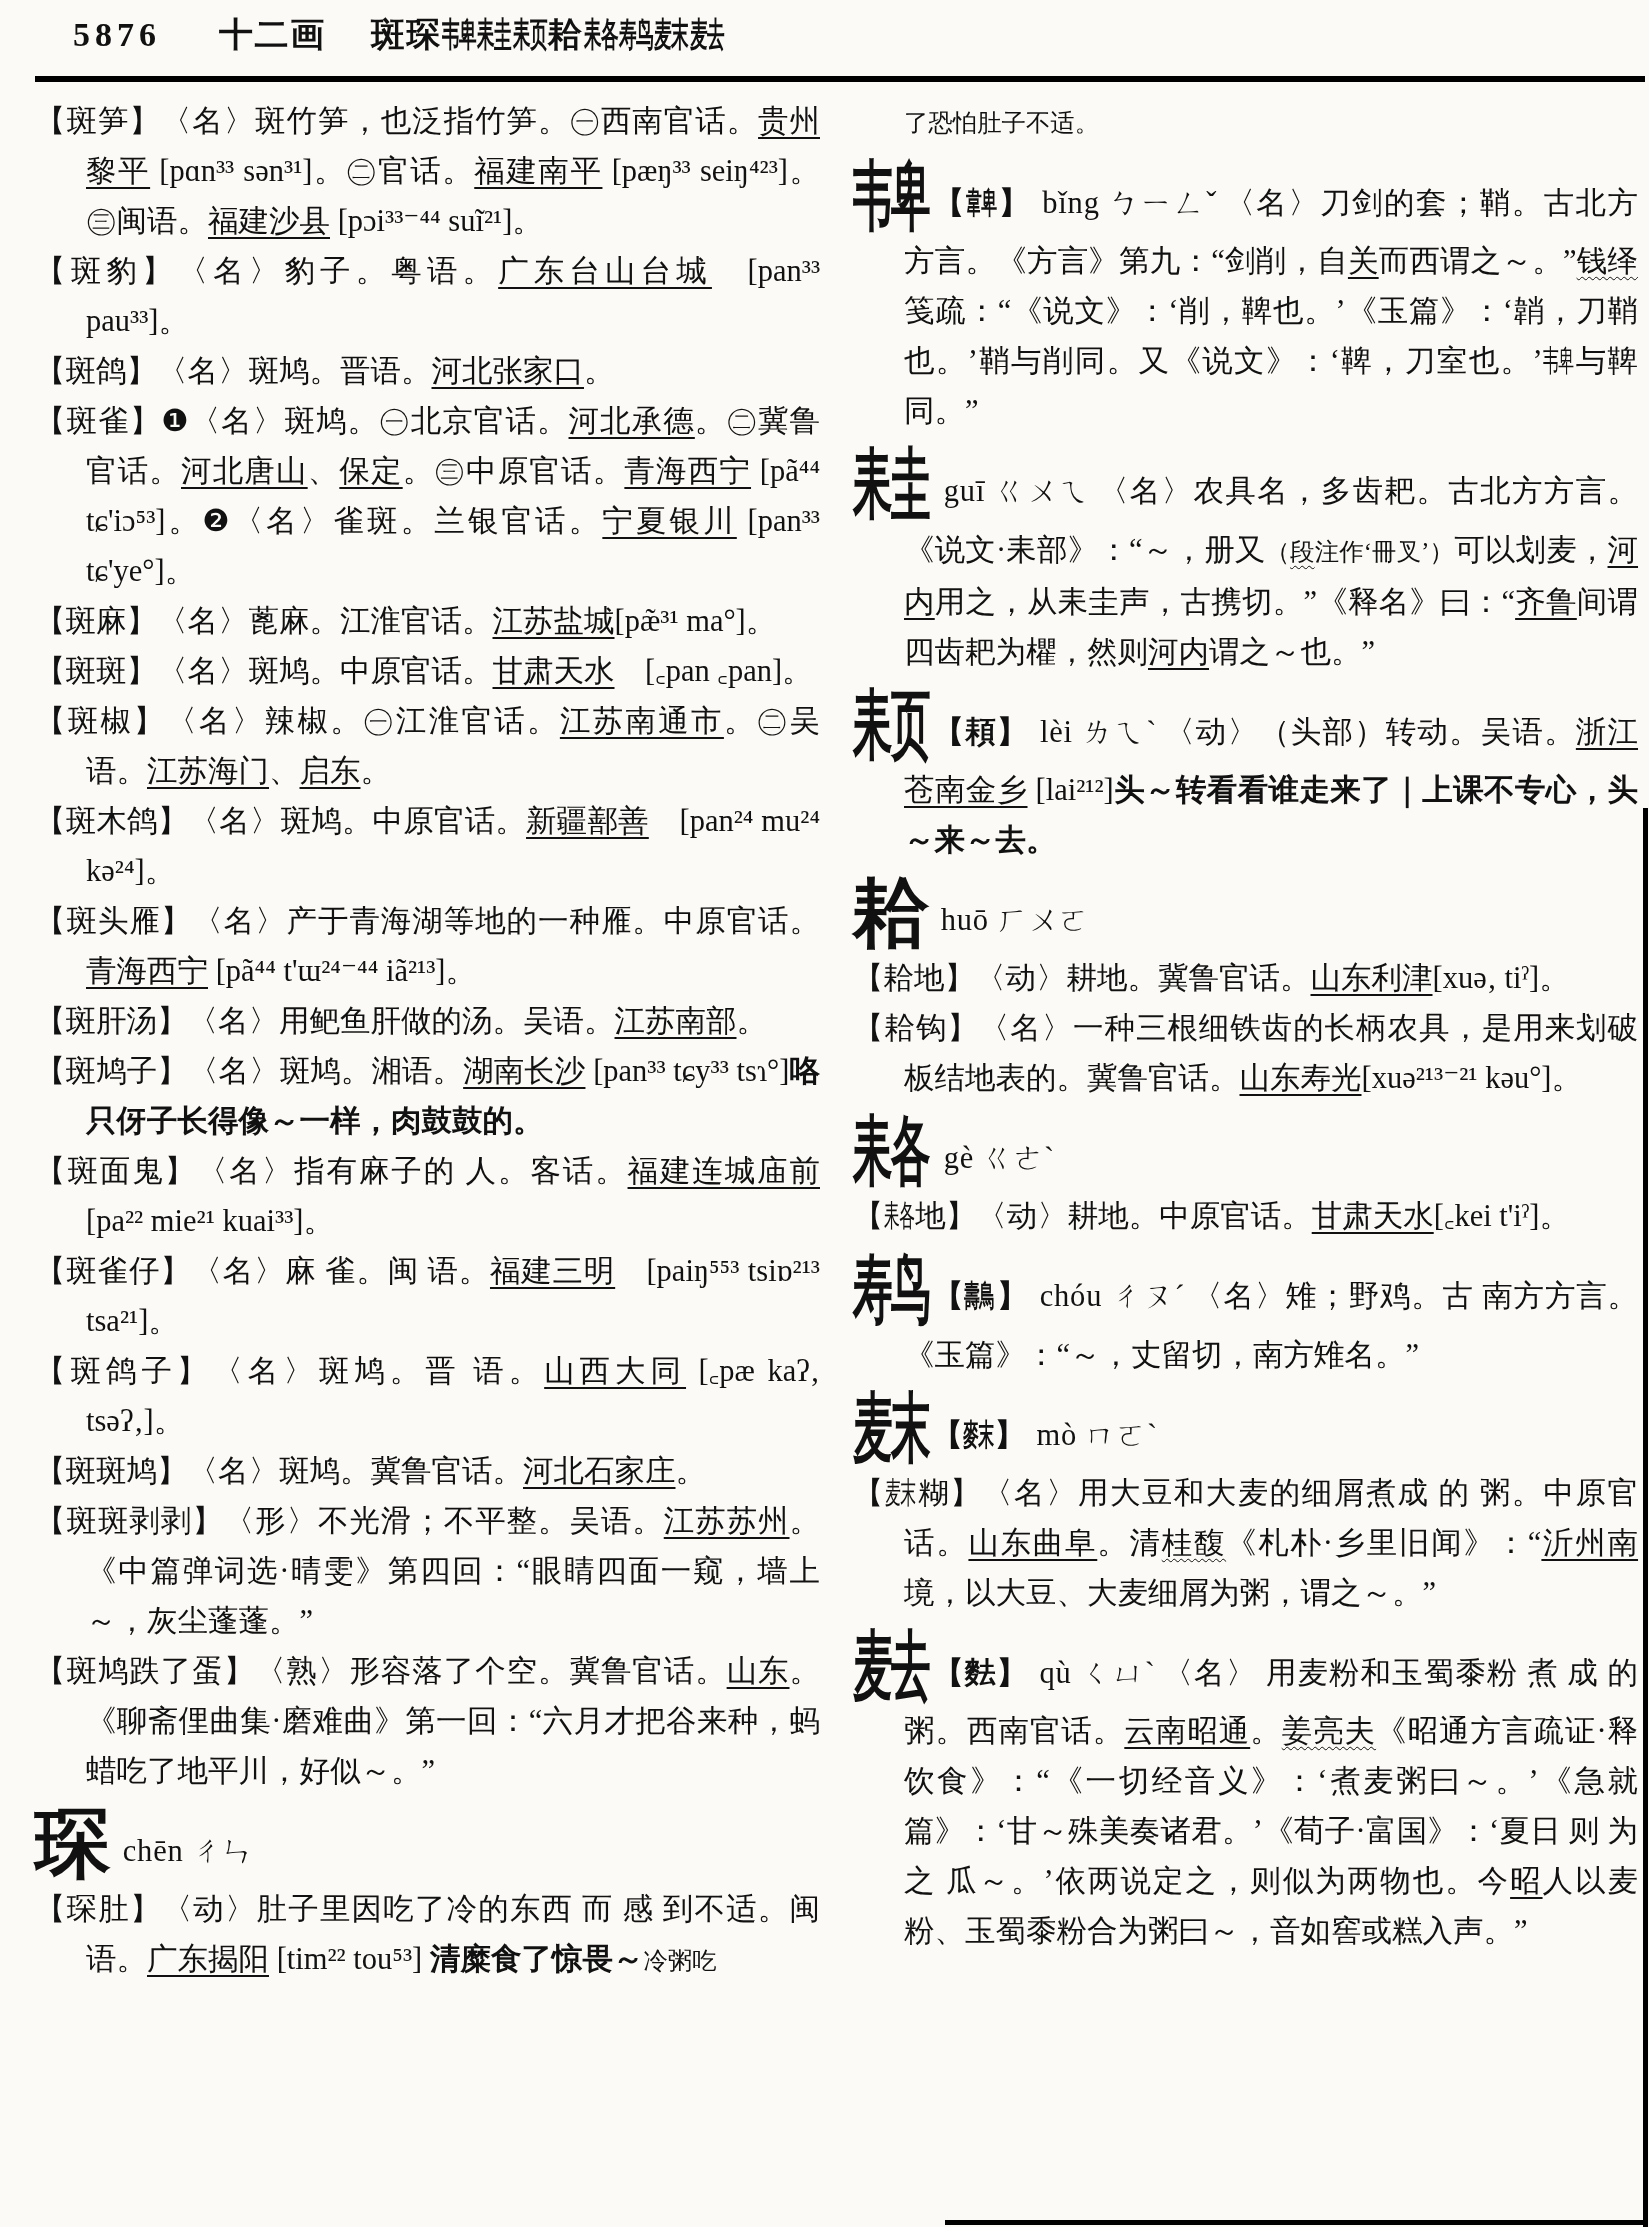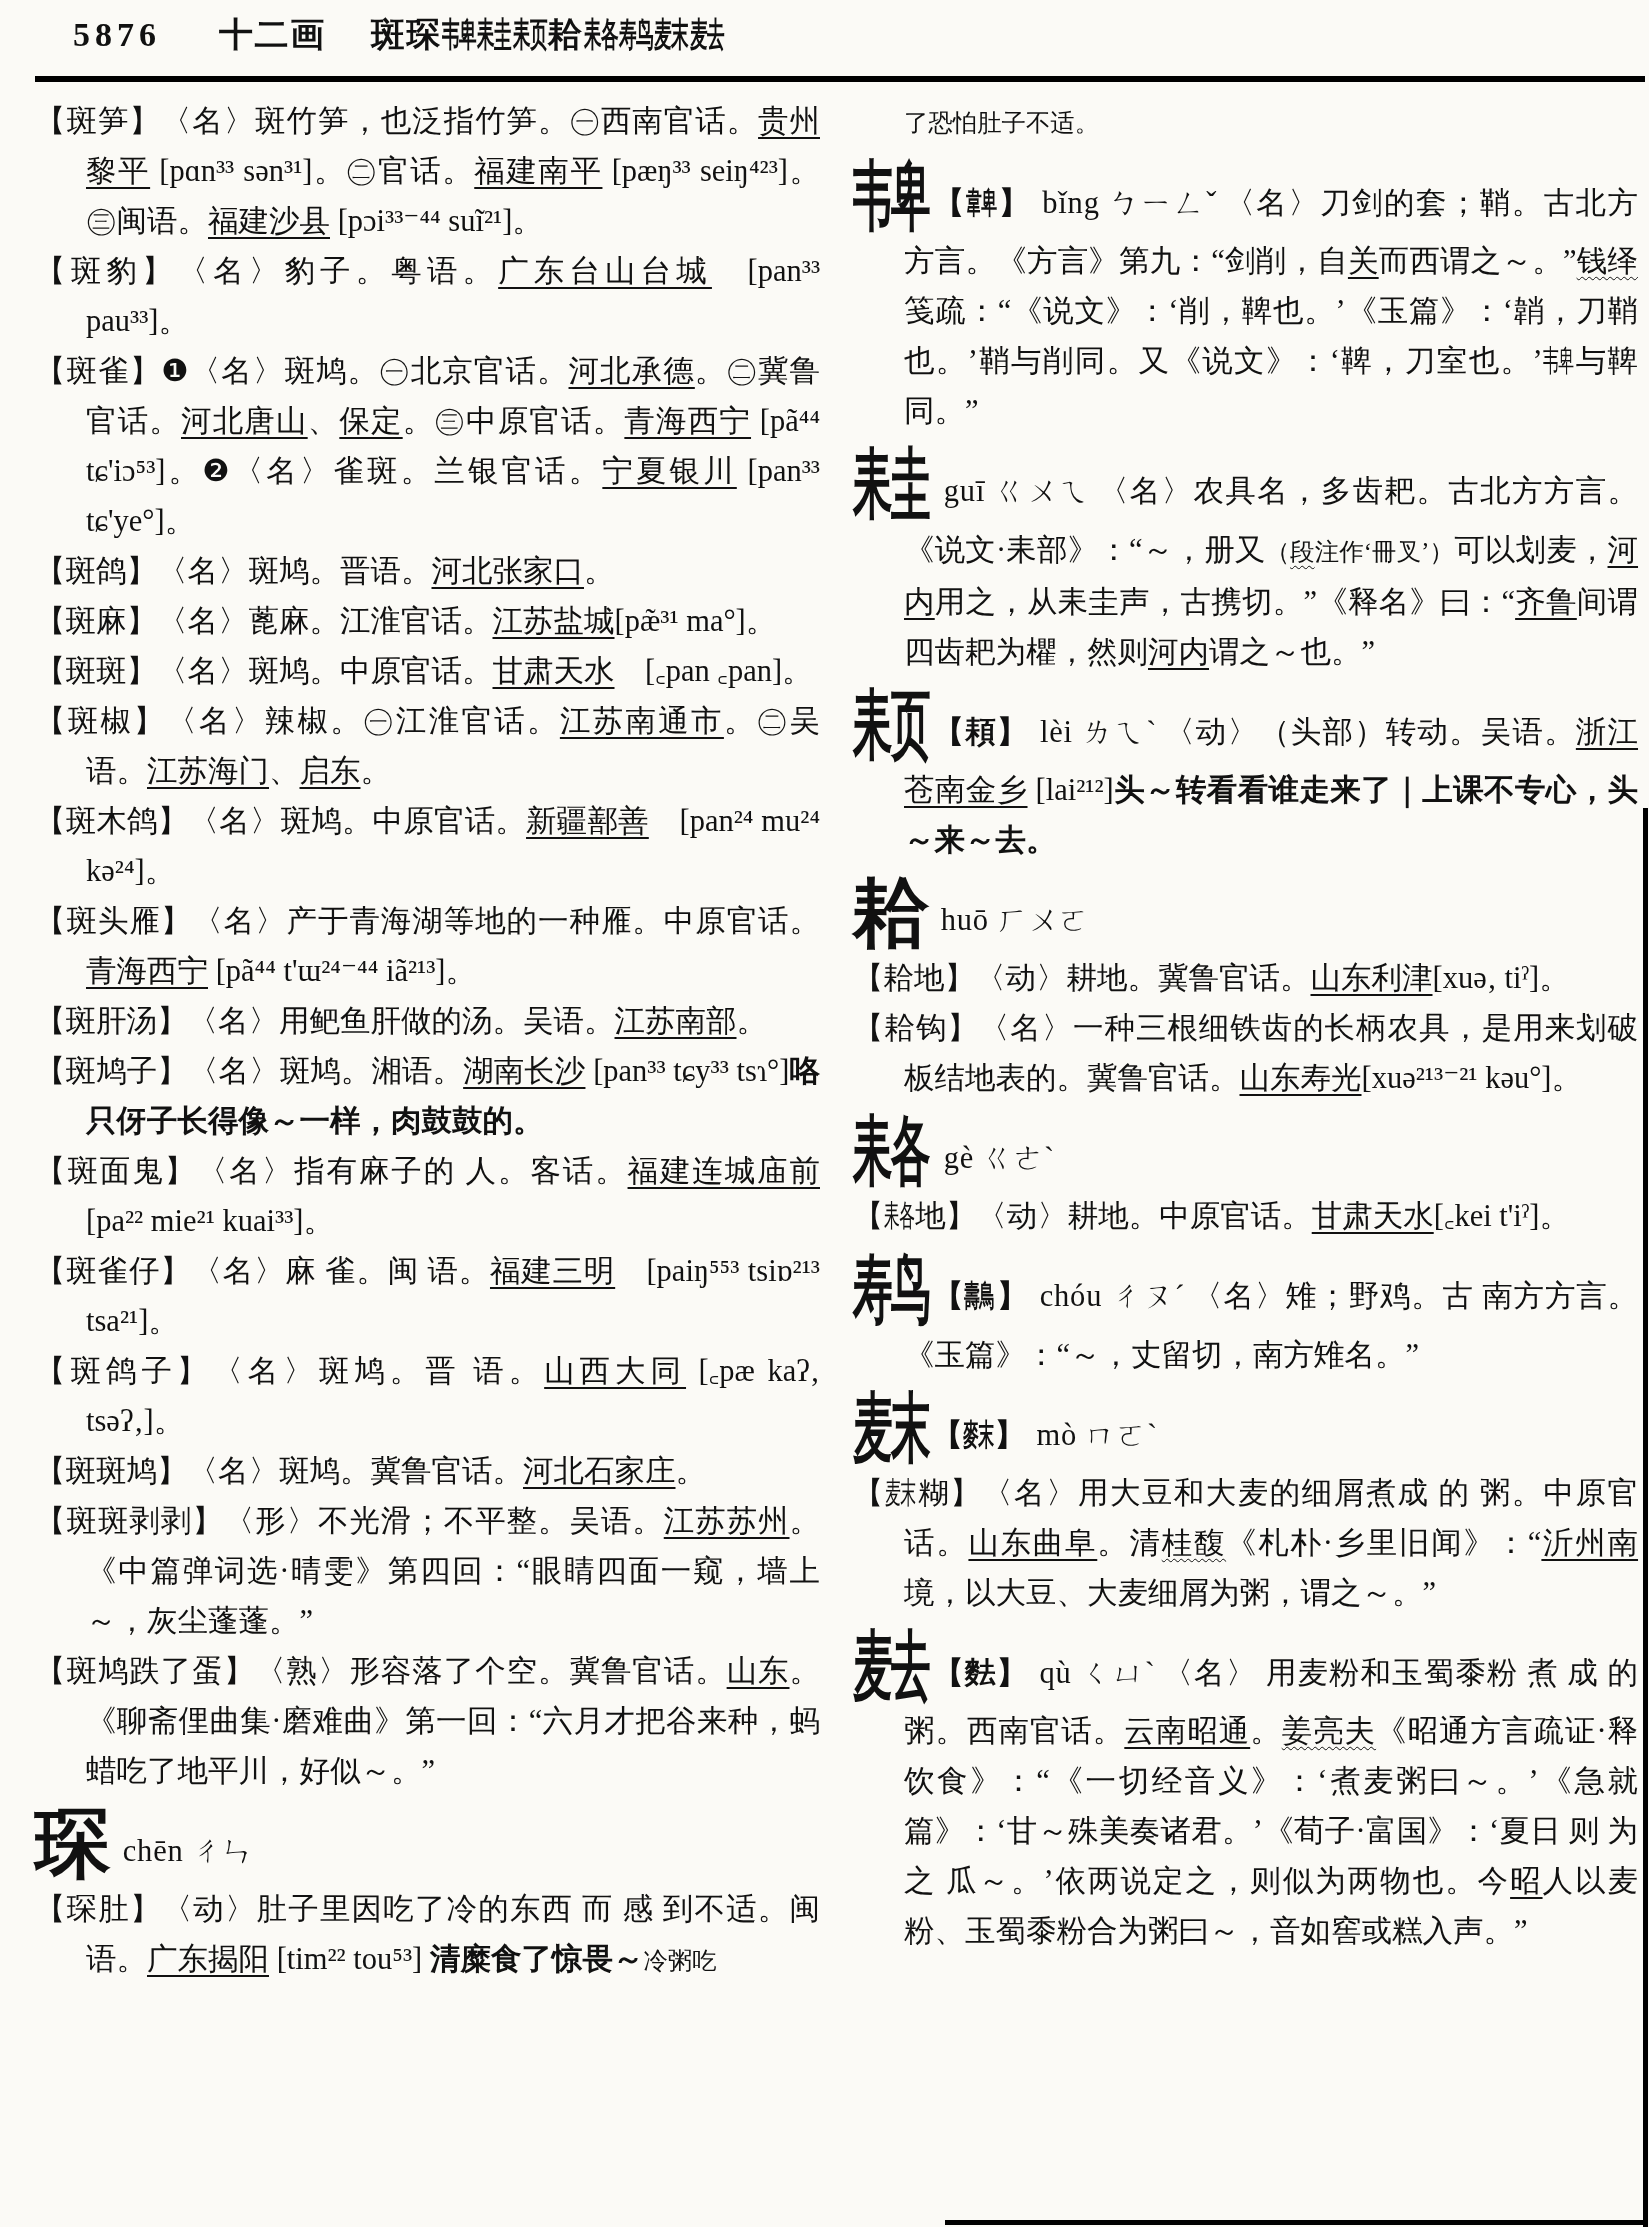--- a/index.html
+++ b/index.html
@@ -33,22 +33,22 @@
 <body>
 
 <div class="page">
   <div class="hdr">
     <span class="pgnum">5876</span><span class="stroke">十二画</span><span class="hchars">斑琛<span class="cc"><span>韦卑</span></span><span class="cc"><span>耒圭</span></span><span class="cc"><span>耒页</span></span>耠<span class="cc"><span>耒各</span></span><span class="cc"><span>寿鸟</span></span><span class="cc"><span>麦末</span></span><span class="cc"><span>麦去</span></span></span>
   </div>
   <div class="rule"></div>
   <div class="col col-left">
       <div class="ent"><span class="hw">【斑笋】</span><span>〈名〉斑竹笋，也泛指竹笋。㊀西南官话。<u class="pl">贵州黎平</u> [pɑn³³ sən³¹]。㊁官话。<u class="pl">福建南平</u> [pæŋ³³ seiŋ⁴²³]。㊂闽语。<u class="pl">福建沙县</u> [pɔi³³⁻⁴⁴ suĩ²¹]。</span></div>
       <div class="ent"><span class="hw">【斑豹】</span><span>〈名〉豹子。粤语。<u class="pl">广东台山台城</u>　[pan³³ pau³³]。</span></div>
+      <div class="ent"><span class="hw">【斑鸽】</span><span>〈名〉斑鸠。晋语。<u class="pl">河北张家口</u>。</span></div>
       <div class="ent"><span class="hw">【斑雀】</span><span>❶〈名〉斑鸠。㊀北京官话。<u class="pl">河北承德</u>。㊁冀鲁官话。<u class="pl">河北唐山</u>、<u class="pl">保定</u>。㊂中原官话。<u class="pl">青海西宁</u> [pã⁴⁴ tɕ'iɔ⁵³]。❷〈名〉雀斑。兰银官话。<u class="pl">宁夏银川</u> [pan³³ tɕ'ye°]。</span></div>
-      <div class="ent"><span class="hw">【斑鸽】</span><span>〈名〉斑鸠。晋语。<u class="pl">河北张家口</u>。</span></div>
       <div class="ent"><span class="hw">【斑麻】</span><span>〈名〉蓖麻。江淮官话。<u class="pl">江苏盐城</u>[pæ̃³¹ ma°]。</span></div>
       <div class="ent"><span class="hw">【斑斑】</span><span>〈名〉斑鸠。中原官话。<u class="pl">甘肃天水</u>　[꜀pan ꜀pan]。</span></div>
       <div class="ent"><span class="hw">【斑椒】</span><span>〈名〉辣椒。㊀江淮官话。<u class="pl">江苏南通市</u>。㊁吴语。<u class="pl">江苏海门</u>、<u class="pl">启东</u>。</span></div>
       <div class="ent"><span class="hw">【斑木鸽】</span><span>〈名〉斑鸠。中原官话。<u class="pl">新疆鄯善</u>　[pan²⁴ mu²⁴ kə²⁴]。</span></div>
       <div class="ent"><span class="hw">【斑头雁】</span><span>〈名〉产于青海湖等地的一种雁。中原官话。<u class="pl">青海西宁</u> [pã⁴⁴ t'ɯ²⁴⁻⁴⁴ iã²¹³]。</span></div>
       <div class="ent"><span class="hw">【斑肝汤】</span><span>〈名〉用鲃鱼肝做的汤。吴语。<u class="pl">江苏南部</u>。</span></div>
       <div class="ent"><span class="hw">【斑鸠子】</span><span>〈名〉斑鸠。湘语。<u class="pl">湖南长沙</u> [pan³³ tɕy³³ tsɿ°]<span class="ex">咯只伢子长得像～一样，肉鼓鼓的。</span></span></div>
       <div class="ent"><span class="hw">【斑面鬼】</span><span>〈名〉指有麻子的 人。客话。<u class="pl">福建连城庙前</u> [pa²² mie²¹ kuai³³]。</span></div>
       <div class="ent"><span class="hw">【斑雀仔】</span><span>〈名〉麻 雀。闽 语。<u class="pl">福建三明</u>　[paiŋ⁵⁵³ tsiɒ²¹³ tsa²¹]。</span></div>
       <div class="ent"><span class="hw">【斑鸽子】</span><span>〈名〉斑鸠。晋 语。<u class="pl">山西大同</u> [꜀pæ kaʔ‚ tsəʔ‚]。</span></div>

